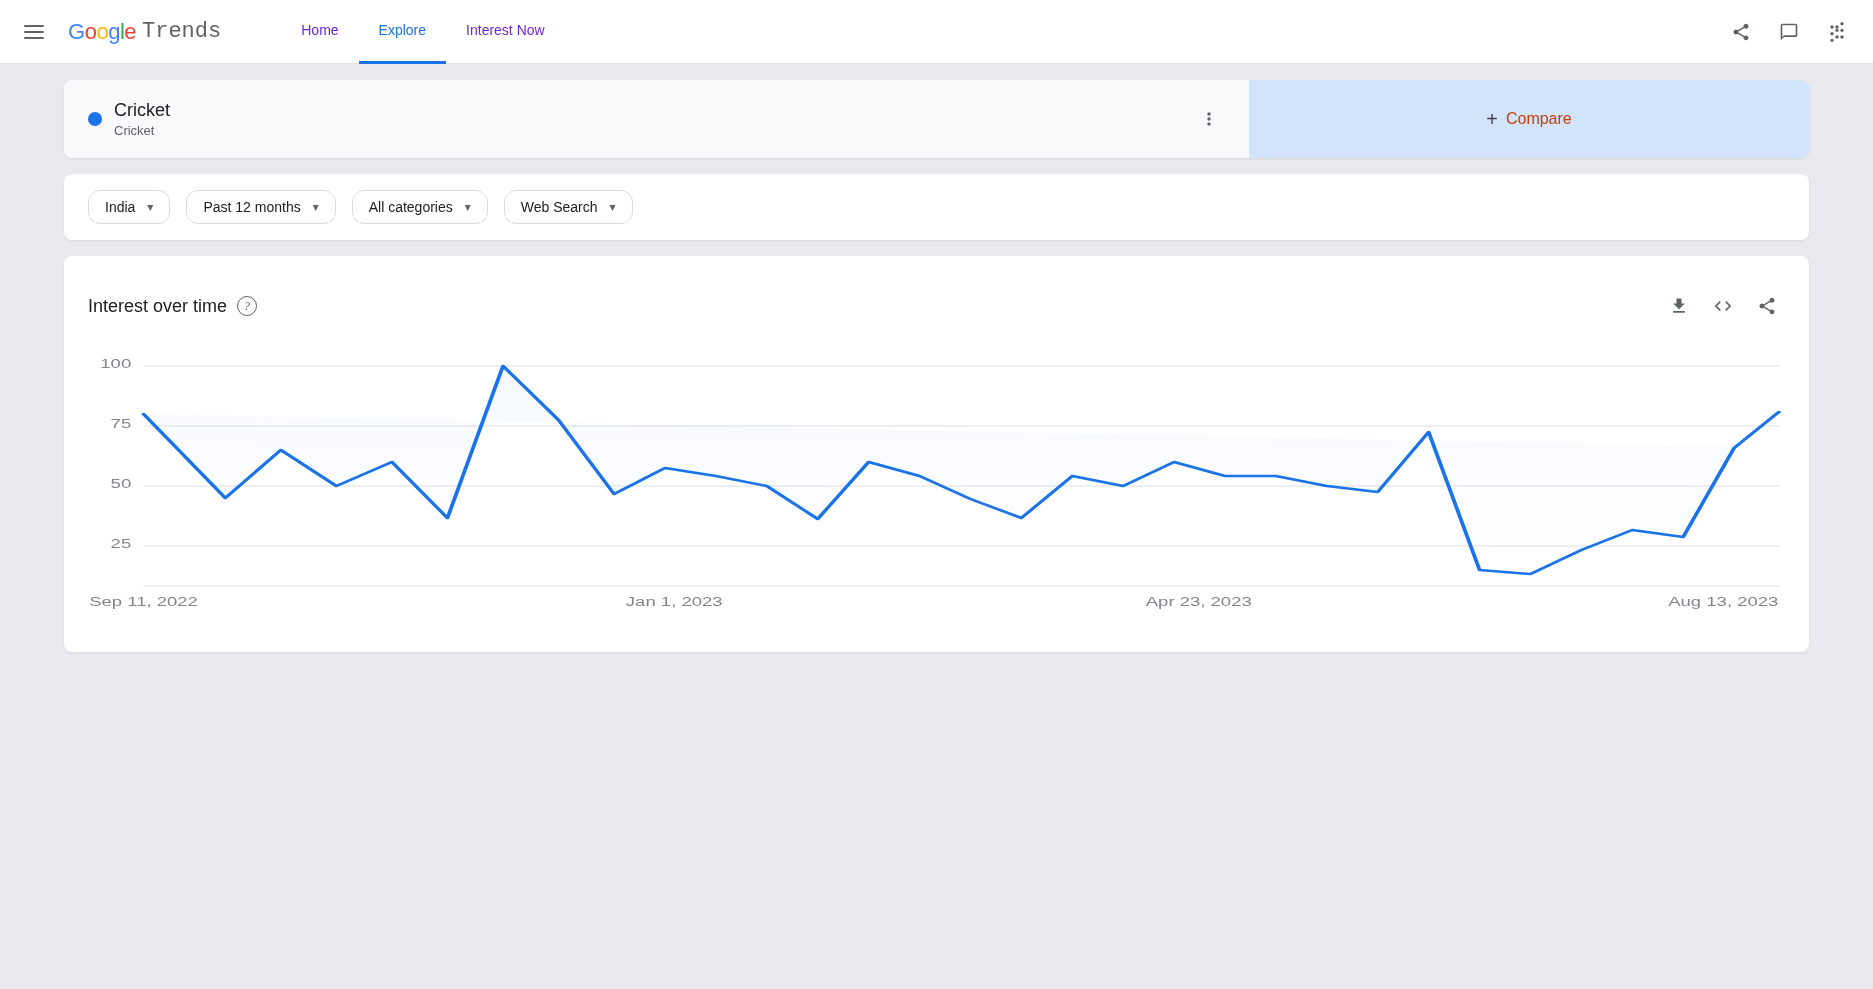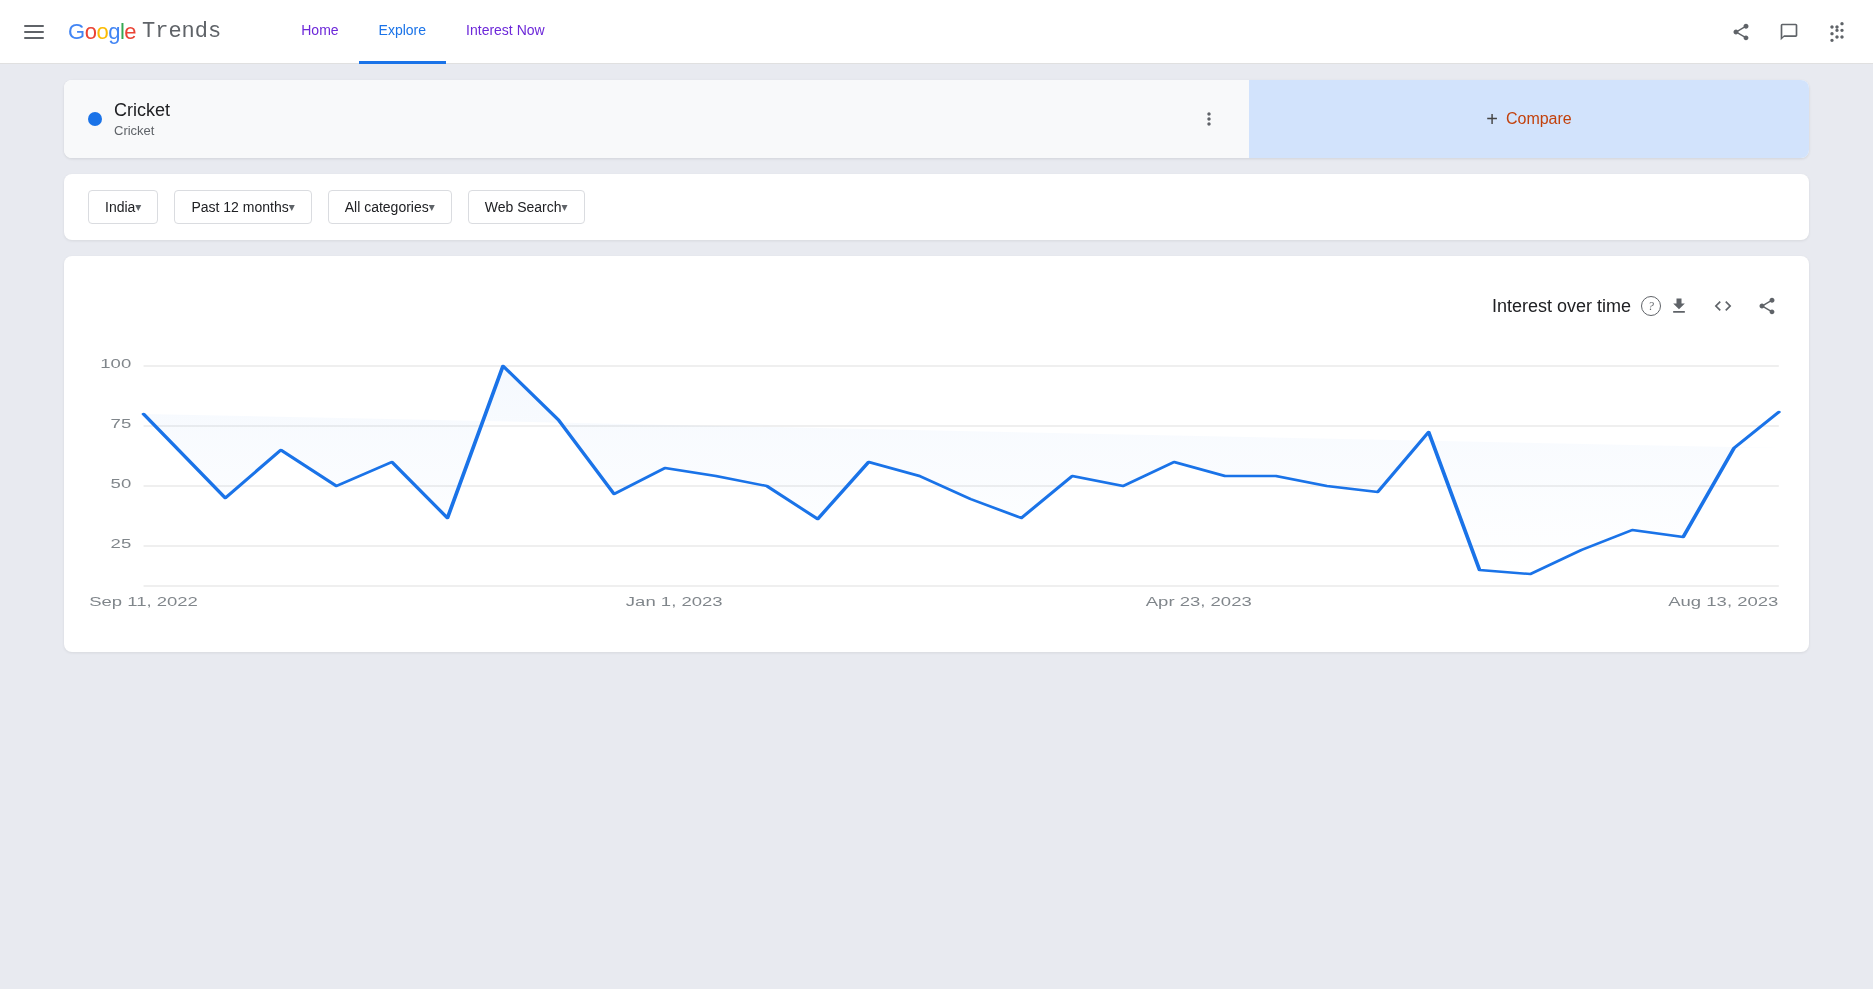--- a/index.html
+++ b/index.html
@@ -98,42 +98,42 @@
       border-radius: 8px;
       display: flex;
       gap: 16px;
       align-items: center;
       margin-bottom: 16px;
       box-shadow: 0 1px 3px rgba(0,0,0,0.08);
     }
     .filter-btn {
       display: flex;
       align-items: center;
-      gap: 0;
+      gap: 12px;
       padding: 8px 16px;
       border: 1px solid #dadce0;
-      border-radius: 4px;
+      border-radius: 12px;
       cursor: pointer;
       font-size: 14px;
       color: #202124;
       background: #fff;
     }
     .filter-chevron { font-size: 12px; color: #5f6368; }
 
     
     .chart-section {
       background: #fff;
       border-radius: 8px;
       padding: 32px 24px 32px;
       box-shadow: 0 1px 3px rgba(0,0,0,0.08);
     }
     .chart-header {
       display: flex;
       align-items: center;
-      justify-content: flex-end;
+      justify-content: space-between;
       margin-bottom: 32px;
     }
     .chart-title-row { display: flex; align-items: center; gap: 10px; }
     .chart-title { font-size: 18px; color: #202124; font-weight: 400; }
     .help-icon {
       width: 20px; height: 20px;
       border: 1.5px solid #5f6368;
       border-radius: 50%;
       display: flex; align-items: center; justify-content: center;
       font-size: 12px; color: #5f6368; cursor: pointer;

